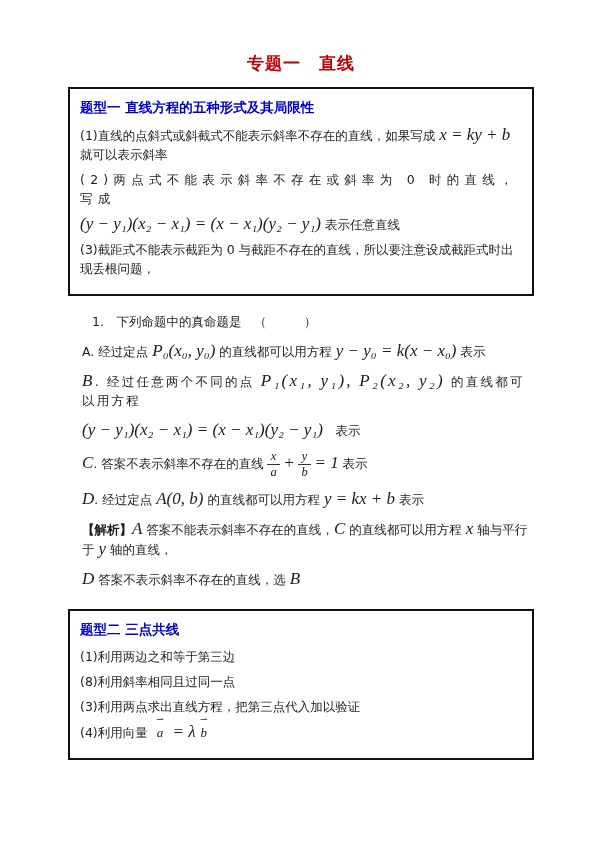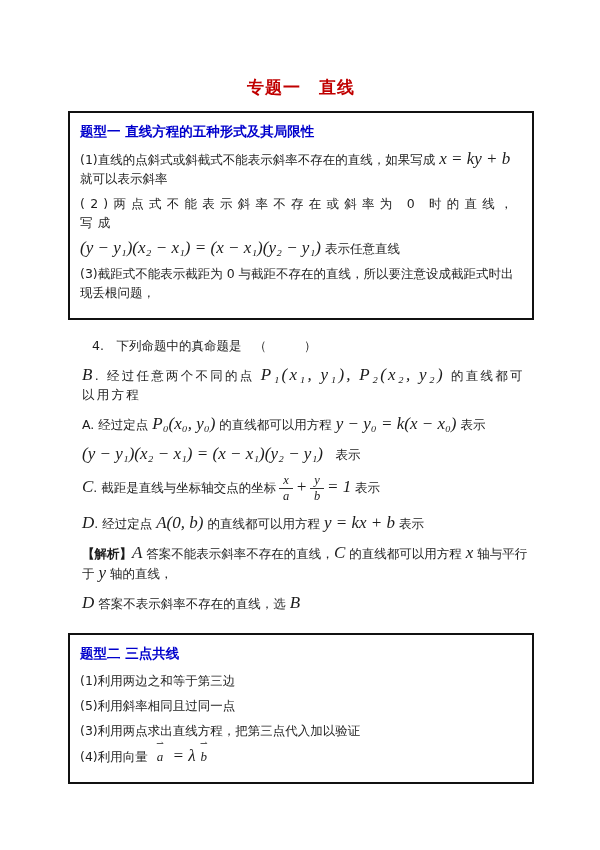--- a/index.html
+++ b/index.html
@@ -8,21 +8,21 @@
     --ink:#1c1c1c;
     --border:#111111;
   }
   *{box-sizing:border-box;}
   html,body{margin:0;padding:0;}
   body{
     width:600px;height:850px;overflow:hidden;background:#ffffff;
     color:var(--ink);
     font-family:"DejaVu Sans","Liberation Sans",sans-serif;
   }
-  .page{padding:76px 66px 0 68px;}
+  .page{padding:52px 66px 0 68px;}
   .title{
     margin:0 0 12px 0;
     text-align:center;
     font-size:17px;font-weight:bold;
     color:var(--title-red);
     letter-spacing:1px;
   }
   .box{
     border:2px solid var(--border);
     padding:6px 10px 10px 10px;
@@ -81,31 +81,31 @@
 
   <div class="box">
     <div class="box-heading">题型一 直线方程的五种形式及其局限性</div>
     <div class="line"><span class="run">(1)直线的点斜式或斜截式不能表示斜率不存在的直线，如果写成 </span><span class="math">x = ky + b</span><span class="run"> 就可以表示斜率</span></div>
     <div class="line spread"><span class="run">(2)两点式不能表示斜率不存在或斜率为 0 时的直线，写成</span></div>
     <div class="line"><span class="math">(y − y₁)(x₂ − x₁) = (x − x₁)(y₂ − y₁)</span><span class="run"> 表示任意直线</span></div>
     <div class="line"><span class="run">(3)截距式不能表示截距为 0 与截距不存在的直线，所以要注意设成截距式时出现丢根问题，</span></div>
   </div>
 
   <div class="q">
-    <div class="line num-line"><span class="run">4.　下列命题中的真命题是　（　　　）</span></div>
+    <div class="line num-line"><span class="run">1.　下列命题中的真命题是　（　　　）</span></div>
+    <div class="line"><span class="run">A. 经过定点 </span><span class="math">P₀(x₀, y₀)</span><span class="run"> 的直线都可以用方程 </span><span class="math">y − y₀ = k(x − x₀)</span><span class="run"> 表示</span></div>
     <div class="line spread2"><span class="math">B</span><span class="run">. 经过任意两个不同的点 </span><span class="math">P₁(x₁, y₁), P₂(x₂, y₂)</span><span class="run"> 的直线都可以用方程</span></div>
-    <div class="line"><span class="run">A. 经过定点 </span><span class="math">P₀(x₀, y₀)</span><span class="run"> 的直线都可以用方程 </span><span class="math">y − y₀ = k(x − x₀)</span><span class="run"> 表示</span></div>
     <div class="line"><span class="math">(y − y₁)(x₂ − x₁) = (x − x₁)(y₂ − y₁)</span><span class="run">　表示</span></div>
-    <div class="line"><span class="math">C</span><span class="run">. 截距是直线与坐标轴交点的坐标</span><span class="frac"><span class="fnum">x</span><span class="fden">a</span></span><span class="math">+</span><span class="frac"><span class="fnum">y</span><span class="fden">b</span></span><span class="math">= 1</span><span class="run"> 表示</span></div>
+    <div class="line"><span class="math">C</span><span class="run">. 答案不表示斜率不存在的直线</span><span class="frac"><span class="fnum">x</span><span class="fden">a</span></span><span class="math">+</span><span class="frac"><span class="fnum">y</span><span class="fden">b</span></span><span class="math">= 1</span><span class="run"> 表示</span></div>
     <div class="line"><span class="math">D</span><span class="run">. 经过定点 </span><span class="math">A(0, b)</span><span class="run"> 的直线都可以用方程 </span><span class="math">y = kx + b</span><span class="run"> 表示</span></div>
     <div class="line"><span class="run bold">【解析】</span><span class="math">A</span><span class="run"> 答案不能表示斜率不存在的直线，</span><span class="math">C</span><span class="run"> 的直线都可以用方程 </span><span class="math">x</span><span class="run"> 轴与平行于 </span><span class="math">y</span><span class="run"> 轴的直线，</span></div>
     <div class="line"><span class="math">D</span><span class="run"> 答案不表示斜率不存在的直线，选 </span><span class="math">B</span></div>
   </div>
 
   <div class="box">
     <div class="box-heading">题型二 三点共线</div>
     <div class="line"><span class="run">(1)利用两边之和等于第三边</span></div>
-    <div class="line"><span class="run">(5)利用斜率相同且过同一点</span></div>
+    <div class="line"><span class="run">(8)利用斜率相同且过同一点</span></div>
     <div class="line"><span class="run">(3)利用两点求出直线方程，把第三点代入加以验证</span></div>
     <div class="line"><span class="run">(4)利用向量 </span><span class="vec"><span class="vec-arrow">⇀</span><span class="vec-letter">a</span></span><span class="math"> = λ</span><span class="vec"><span class="vec-arrow">⇀</span><span class="vec-letter">b</span></span></div>
   </div>
 
 </div>
 
 </body></html>

